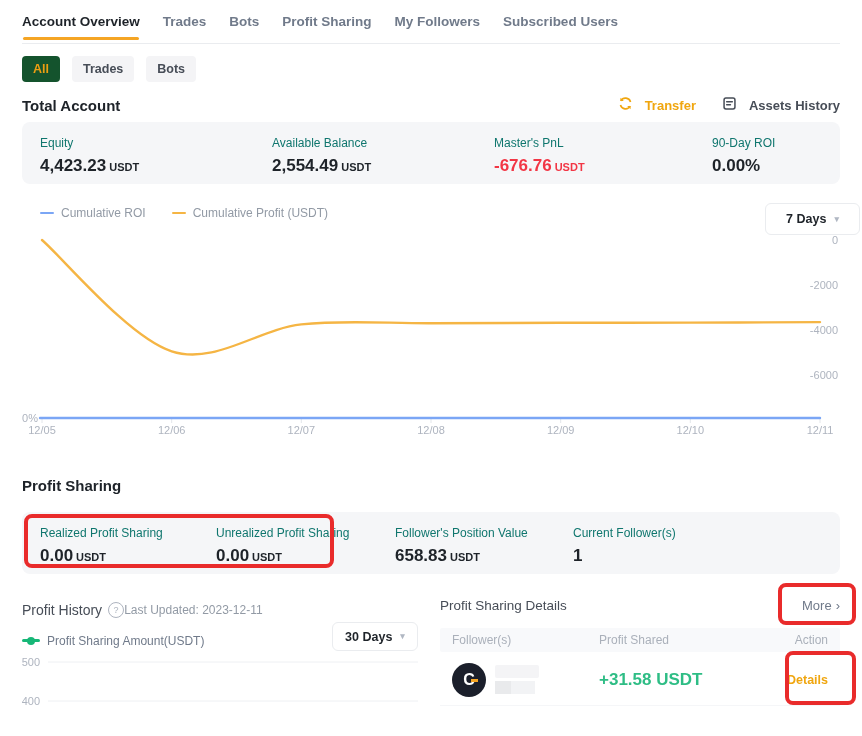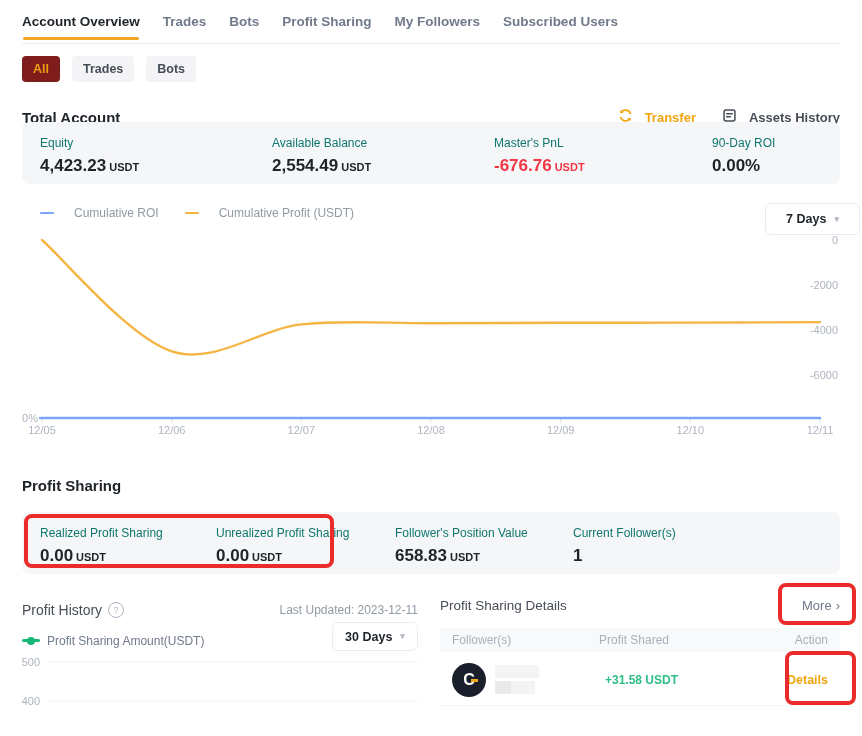--- a/index.html
+++ b/index.html
@@ -14,54 +14,54 @@
     border-bottom:1px solid #EAECEF;display:flex;gap:23px;align-items:flex-start;}
   .tab{position:relative;font-size:13.5px;font-weight:700;color:#707A8A;
     padding-bottom:9px;cursor:pointer;white-space:nowrap;}
   .tab.active{color:#1E2329;}
   .tab.active::after{content:"";position:absolute;left:1px;right:1px;bottom:-2px;
     height:3px;border-radius:2px;background:#F5A524;}
   
   .pills{position:absolute;top:56px;left:22px;display:flex;gap:12px;}
   .pill{font-size:12.5px;font-weight:600;color:#474D57;background:#F4F4F6;
     border-radius:4px;padding:6px 11px;cursor:pointer;}
-  .pill.active{background:#7f1d1d;color:#ED9E12;}
+  .pill.active{background:#14532d;color:#ED9E12;}
   
   .sec-header{position:absolute;left:22px;width:818px;display:flex;
     justify-content:space-between;align-items:center;}
   .sec-title{font-size:15px;font-weight:700;color:#1E2329;}
   .actions{display:flex;gap:26px;align-items:center;}
   .action-btn{display:flex;gap:12px;align-items:center;font-size:13px;font-weight:700;cursor:pointer;}
   .action-btn.orange{color:#F0A60F;}
   .action-btn.dark{color:#474D57;}
   
   .stats-card{position:absolute;left:22px;width:818px;height:62px;
     background:#F5F6F8;border-radius:8px;}
   .stat{position:absolute;top:14px;}
   .stat-label{font-size:12px;color:#0f766e;margin-bottom:6px;white-space:nowrap;}
   .stat-value{font-size:17px;font-weight:700;color:#1E2329;white-space:nowrap;}
   .stat-value .unit{font-size:11px;margin-left:3px;}
   .stat-value.loss{color:#F23645;}
   
   .legend-row{position:absolute;top:206px;left:40px;display:flex;gap:26px;align-items:center;}
-  .legend-item{display:flex;gap:20px;align-items:center;font-size:12px;color:#929AA5;}
+  .legend-item{display:flex;gap:7px;align-items:center;font-size:12px;color:#929AA5;}
   .dash{width:14px;height:2.5px;border-radius:2px;}
   .range-box{border:1px solid #EAECEF;border-radius:6px;display:flex;
     align-items:center;justify-content:center;gap:8px;font-size:12.5px;
     color:#1E2329;font-weight:600;cursor:pointer;background:#fff;margin-left:20px;}
   .caret{font-size:9px;color:#B0B7C3;line-height:1;}
   #range-7d{position:absolute;top:203px;left:745px;width:93px;height:30px;}
   #range-30d{width:84px;height:27px;}
   
   svg text{font-family:"Liberation Sans",sans-serif;font-size:11px;fill:#AEB4BF;}
   #main-chart-svg{position:absolute;top:225px;left:22px;}
   #mini-chart-svg{position:absolute;top:652px;left:22px;}
   
   .ph-head{position:absolute;top:602px;left:22px;width:396px;display:flex;
-    justify-content:space-between;align-items:center;}
+    justify-content:flex-start;align-items:center;}
   .ph-title{font-size:14px;color:#474D57;display:flex;gap:6px;align-items:center;}
   .qicon{width:14px;height:14px;border:1px solid #AEB4BF;border-radius:50%;
     color:#AEB4BF;font-size:9px;display:flex;align-items:center;justify-content:center;}
   .ph-updated{font-size:12px;color:#929AA5;}
   .ph-legendrow{position:absolute;top:622px;left:22px;width:396px;display:flex;
     justify-content:space-between;align-items:center;}
   .green-marker{position:relative;width:18px;height:3px;border-radius:2px;background:#17B777;}
   .green-marker::after{content:"";position:absolute;left:5px;top:-2.5px;width:8px;height:8px;
     border-radius:50%;background:#17B777;}
   .ph-legend-label{display:flex;gap:7px;align-items:center;font-size:12px;color:#707A8A;margin-top:8px;}
@@ -80,21 +80,21 @@
     border-bottom:1px solid #F5F6F8;}
   .follower-cell{display:flex;gap:9px;align-items:center;width:147px;}
   .avatar{position:relative;width:34px;height:34px;border-radius:50%;background:#1B1F2B;
     display:flex;align-items:center;justify-content:center;flex:0 0 auto;}
   .avatar-glyph{color:#fff;font-weight:700;font-size:16px;}
   .avatar::after{content:"";position:absolute;right:8px;top:16px;width:7px;height:3px;background:#F5A524;}
   .nameblur .nb1{width:44px;height:13px;background:#F4F4F6;border-radius:2px;margin-bottom:3px;}
   .nameblur .nb2{display:flex;}
   .nameblur .nb2 span:first-child{width:16px;height:13px;background:#E9EAEC;}
   .nameblur .nb2 span:last-child{width:24px;height:13px;background:#F2F3F5;}
-  .profit-shared{flex:1;font-size:12px;font-weight:700;color:#2EBD85;margin-left:6px;}
+  .profit-shared{flex:1;font-size:17px;font-weight:700;color:#2EBD85;}
   .details-btn{width:60px;text-align:right;font-size:12.5px;font-weight:700;color:#F0A60F;cursor:pointer;}
   
   .annot{position:absolute;border:4px solid #E92B2B;border-radius:8px;
     pointer-events:none;z-index:50;box-sizing:border-box;}
   #annot-realized{left:24px;top:514px;width:310px;height:54px;}
   #annot-more{left:778px;top:583px;width:78px;height:42px;}
   #annot-details{left:785px;top:651px;width:71px;height:54px;}
 </style>
 </head>
 <body>
@@ -107,21 +107,21 @@
   <div class="tab">My Followers</div>
   <div class="tab">Subscribed Users</div>
 </div>
 
 <div class="pills">
   <div class="pill active">All</div>
   <div class="pill">Trades</div>
   <div class="pill">Bots</div>
 </div>
 
-<div class="sec-header" style="top:108px;">
+<div class="sec-header" style="top:96px;">
   <div class="sec-title">Total Account</div>
   <div class="actions">
     <div class="action-btn orange">
       <span>
         <svg viewBox="0 0 16 16" width="15" height="15">
           <path d="M13.4 6.3a5.7 5.7 0 0 0-10.4-1.2" fill="none" stroke="#F0A60F" stroke-width="1.7"></path>
           <path d="M2.6 1.8v3.6h3.6z" fill="#F0A60F"></path>
           <path d="M2.6 9.7a5.7 5.7 0 0 0 10.4 1.2" fill="none" stroke="#F0A60F" stroke-width="1.7"></path>
           <path d="M13.4 14.2v-3.6H9.8z" fill="#F0A60F"></path>
         </svg>

